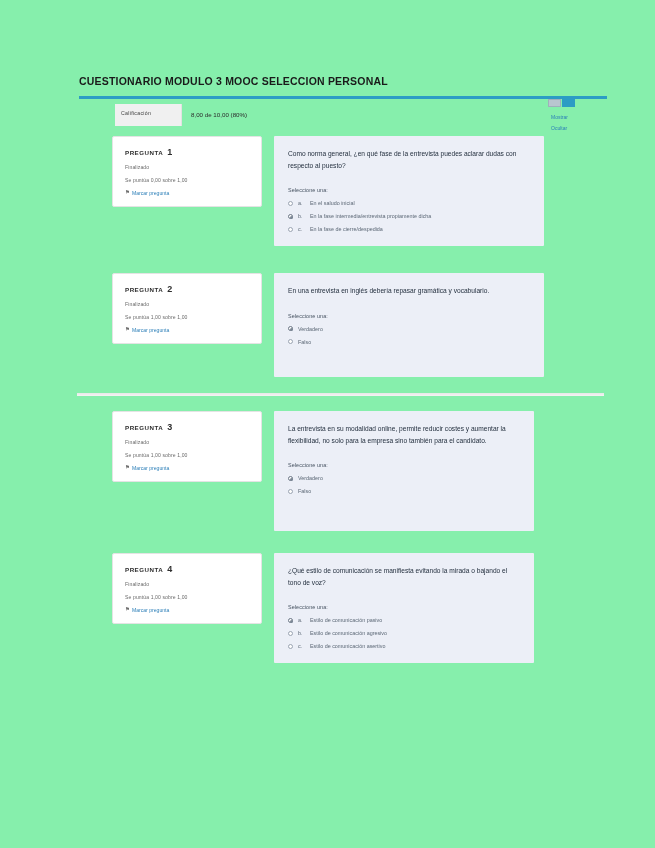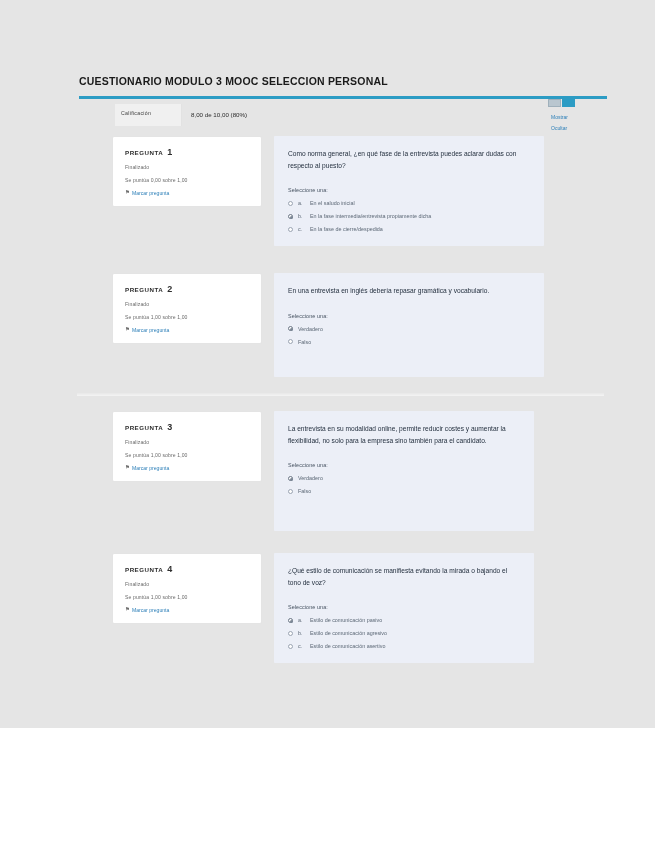--- a/index.html
+++ b/index.html
@@ -5,22 +5,22 @@
   * { box-sizing: border-box; }
   html, body {
     margin: 0; padding: 0;
     width: 655px; height: 848px;
     background: #ffffff;
     font-family: "Liberation Sans", sans-serif;
     overflow: hidden;
   }
   .page {
     position: relative;
-    width: 655px; height: 728px;
-    background: #e5e5e5;
+    width: 655px; height: 848px;
+    background: #86efac;
   }
   .doc-title {
     position: absolute;
     left: 79px; top: 75px;
     font-size: 10.5px;
     font-weight: bold;
     letter-spacing: 0.2px;
     color: #1a1a1a;
     white-space: nowrap;
   }

